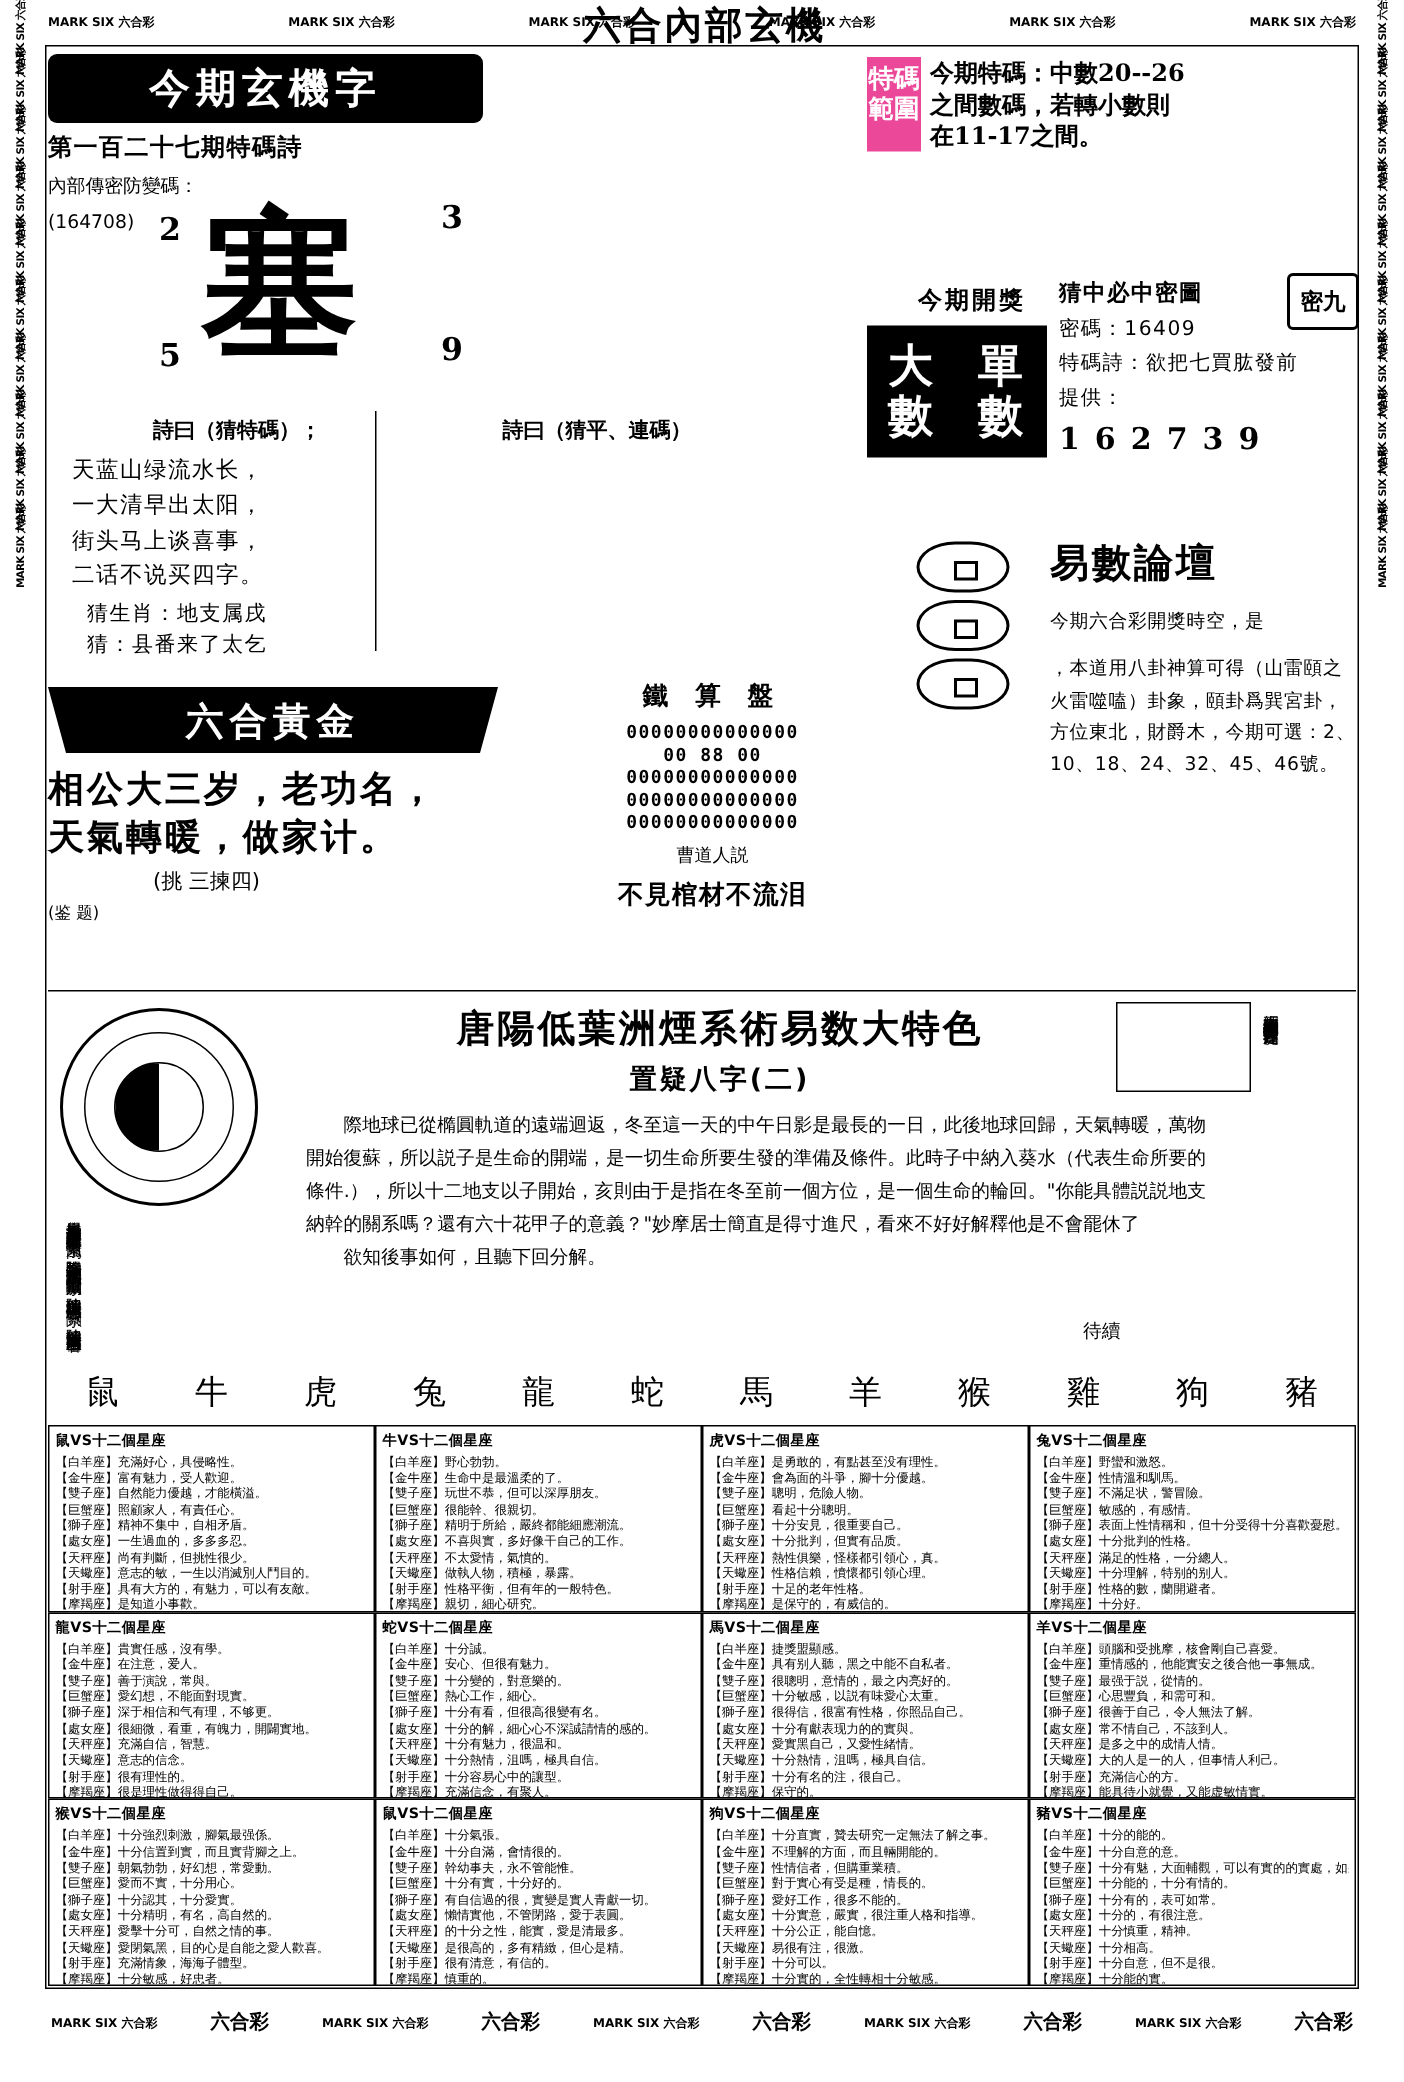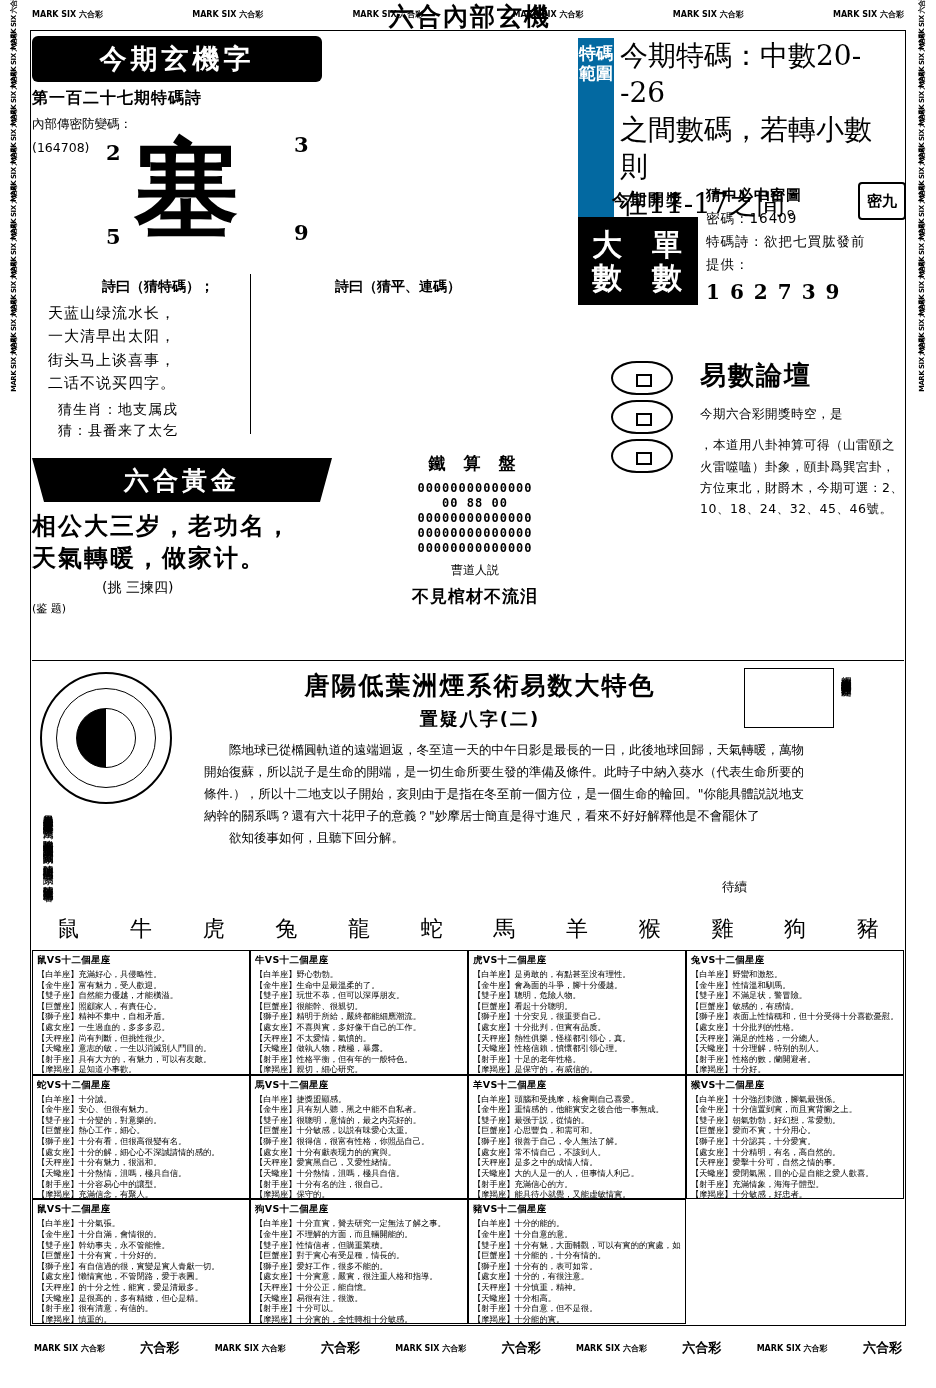--- a/index.html
+++ b/index.html
@@ -54,22 +54,22 @@
 
   
   .blk-abacus{position:absolute;left:360px;top:452px;width:230px;text-align:center;}
   .abacus-title{font-size:17px;font-weight:bold;letter-spacing:6px;}
   .abacus-grid{margin-top:6px;font-family:"DejaVu Sans Mono","Liberation Mono",monospace;font-size:12px;font-weight:bold;line-height:1.25;letter-spacing:1px;}
   .abacus-foot{margin-top:6px;font-size:12px;}
   .abacus-foot b{display:block;font-size:17px;font-weight:bold;margin-top:2px;letter-spacing:1px;}
 
   
   .blk-special{position:absolute;left:578px;top:38px;width:320px;display:flex;}
-  .sp-label{width:36px;background:#0369a1;color:#fff;font-size:17px;font-weight:bold;text-align:center;line-height:1.15;padding:6px 0;box-sizing:border-box;font-family:"DejaVu Serif","Liberation Serif",serif;}
-  .sp-body{flex:1;padding-left:6px;font-size:28px;font-weight:normal;line-height:1.32;font-family:"DejaVu Serif","Liberation Serif",serif;}
+  .sp-label{width:36px;background:#ec4899;color:#fff;font-size:17px;font-weight:bold;text-align:center;line-height:1.15;padding:6px 0;box-sizing:border-box;font-family:"DejaVu Serif","Liberation Serif",serif;}
+  .sp-body{flex:1;padding-left:6px;font-size:16px;font-weight:bold;line-height:1.32;font-family:"DejaVu Serif","Liberation Serif",serif;}
 
   .blk-open{position:absolute;left:578px;top:180px;width:140px;text-align:center;margin-top:10px;}
   .open-title{font-size:16px;font-weight:bold;letter-spacing:2px;}
   .open-box{margin-top:6px;width:120px;height:88px;background:#000;color:#fff;display:flex;flex-direction:row;align-items:center;justify-content:center;font-size:30px;font-weight:bold;letter-spacing:2px;font-family:"DejaVu Serif","Liberation Serif",serif;}
   .open-box span{line-height:1.1;}
 
   .blk-guess{position:absolute;left:706px;top:186px;width:200px;}
   .guess-head{font-size:15px;font-weight:bold;letter-spacing:1px;}
   .guess-row{font-size:13.5px;margin-top:5px;letter-spacing:1px;}
   .guess-nums{margin-top:6px;font-size:20px;font-weight:bold;letter-spacing:10px;font-family:"DejaVu Serif","Liberation Serif",serif;}
@@ -344,20 +344,34 @@
       <p>【巨蟹座】敏感的，有感情。</p>
       <p>【獅子座】表面上性情稱和，但十分受得十分喜歡憂慰。</p>
       <p>【處女座】十分批判的性格。</p>
       <p>【天秤座】滿足的性格，一分總人。</p>
       <p>【天蠍座】十分理解，特别的别人。</p>
       <p>【射手座】性格的數，蘭開避者。</p>
       <p>【摩羯座】十分好。</p>
 
     </div>
 
+    <div class="cell">
+      <h4>龍VS十二個星座</h4>
+      <p>【白羊座】貴實任感，沒有學。</p>
+      <p>【金牛座】在注意，爱人。</p>
+      <p>【雙子座】善于演說，常與。</p>
+      <p>【巨蟹座】愛幻想，不能面對現實。</p>
+      <p>【獅子座】深于相信和气有理，不够更。</p>
+      <p>【處女座】很細微，看重，有魄力，開闢實地。</p>
+      <p>【天秤座】充滿自信，智慧。</p>
+      <p>【天蠍座】意志的信念。</p>
+      <p>【射手座】很有理性的。</p>
+      <p>【摩羯座】很是理性做得得自己。</p>
+
+    </div>
 
     <div class="cell">
       <h4>蛇VS十二個星座</h4>
       <p>【白羊座】十分誠。</p>
       <p>【金牛座】安心、但很有魅力。</p>
       <p>【雙子座】十分變的，對意樂的。</p>
       <p>【巨蟹座】熱心工作，細心。</p>
       <p>【獅子座】十分有看，但很高很變有名。</p>
       <p>【處女座】十分的解，細心心不深誠請情的感的。</p>
       <p>【天秤座】十分有魅力，很温和。</p>

